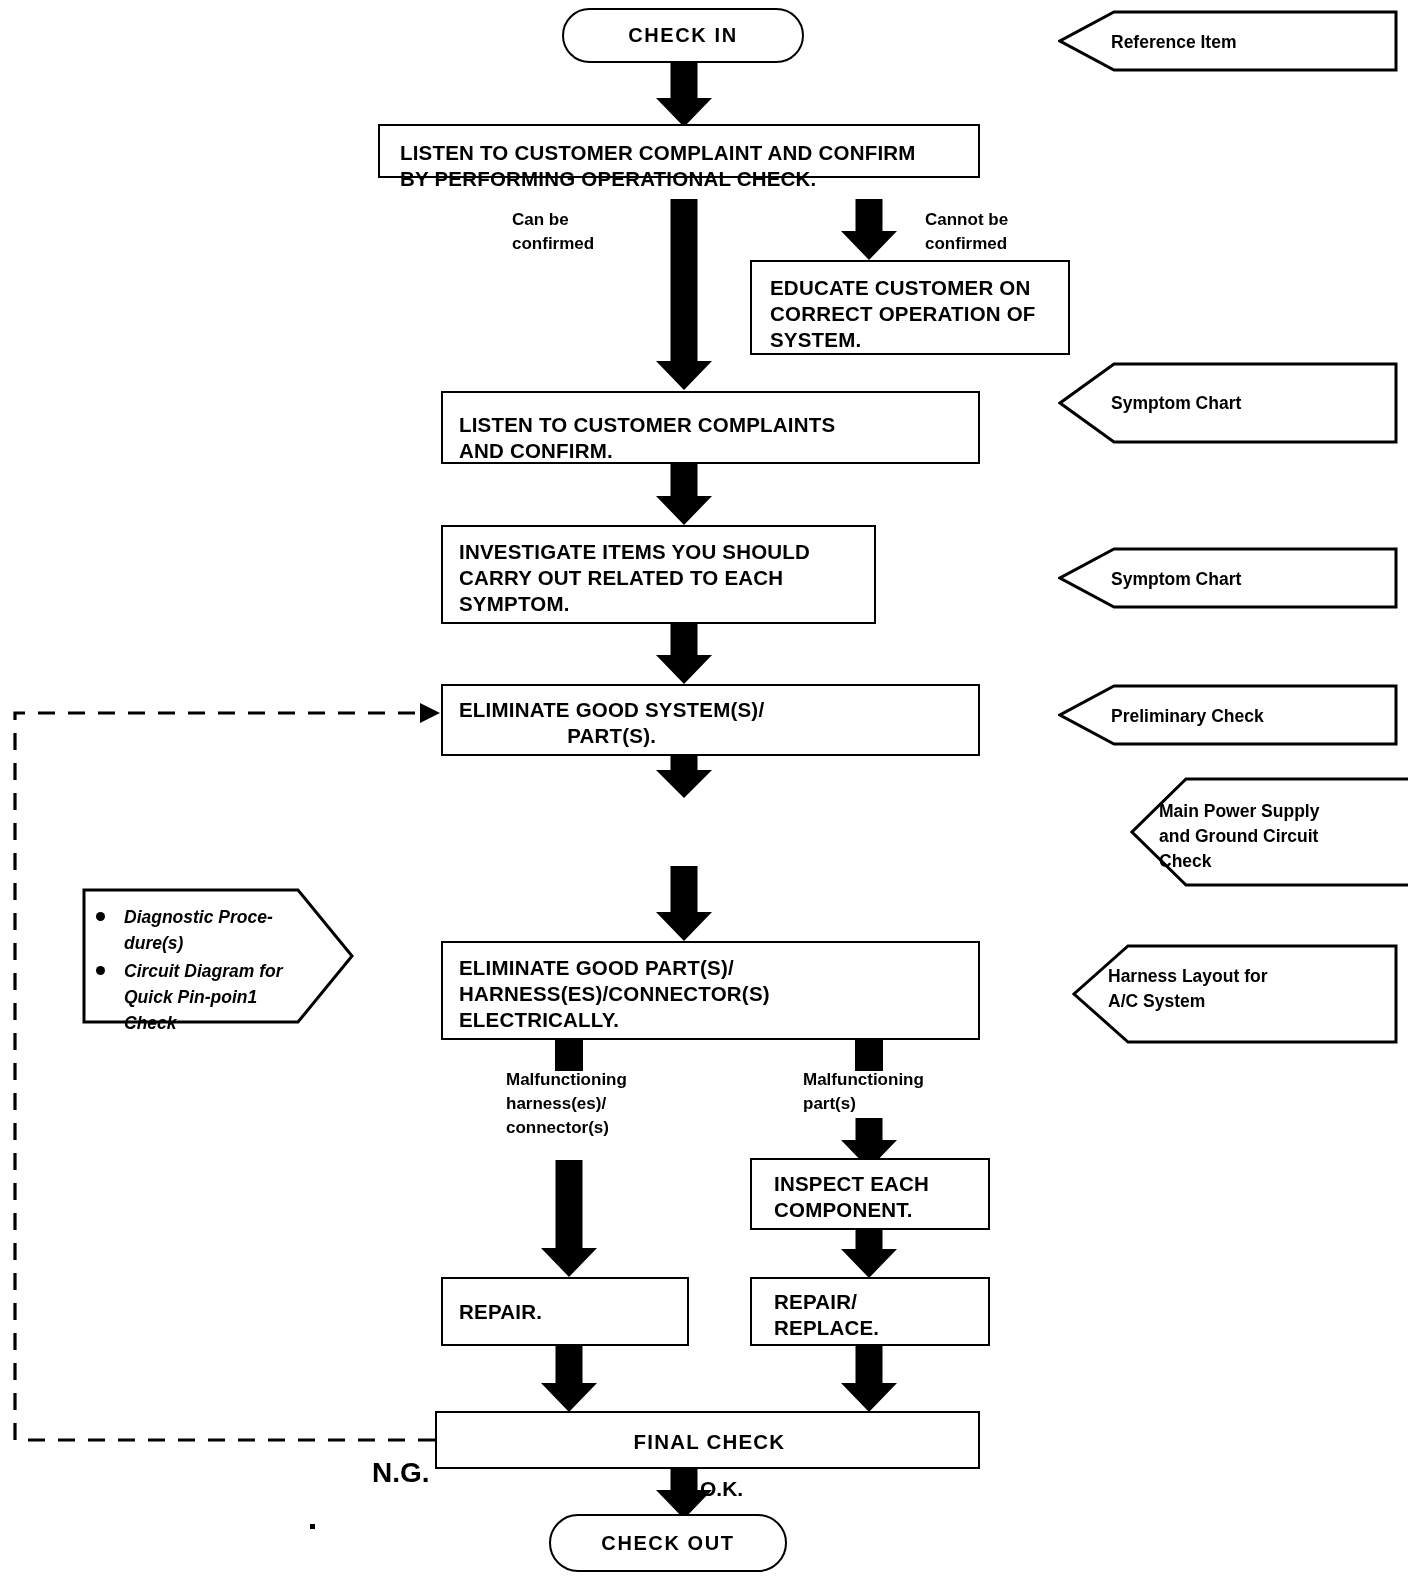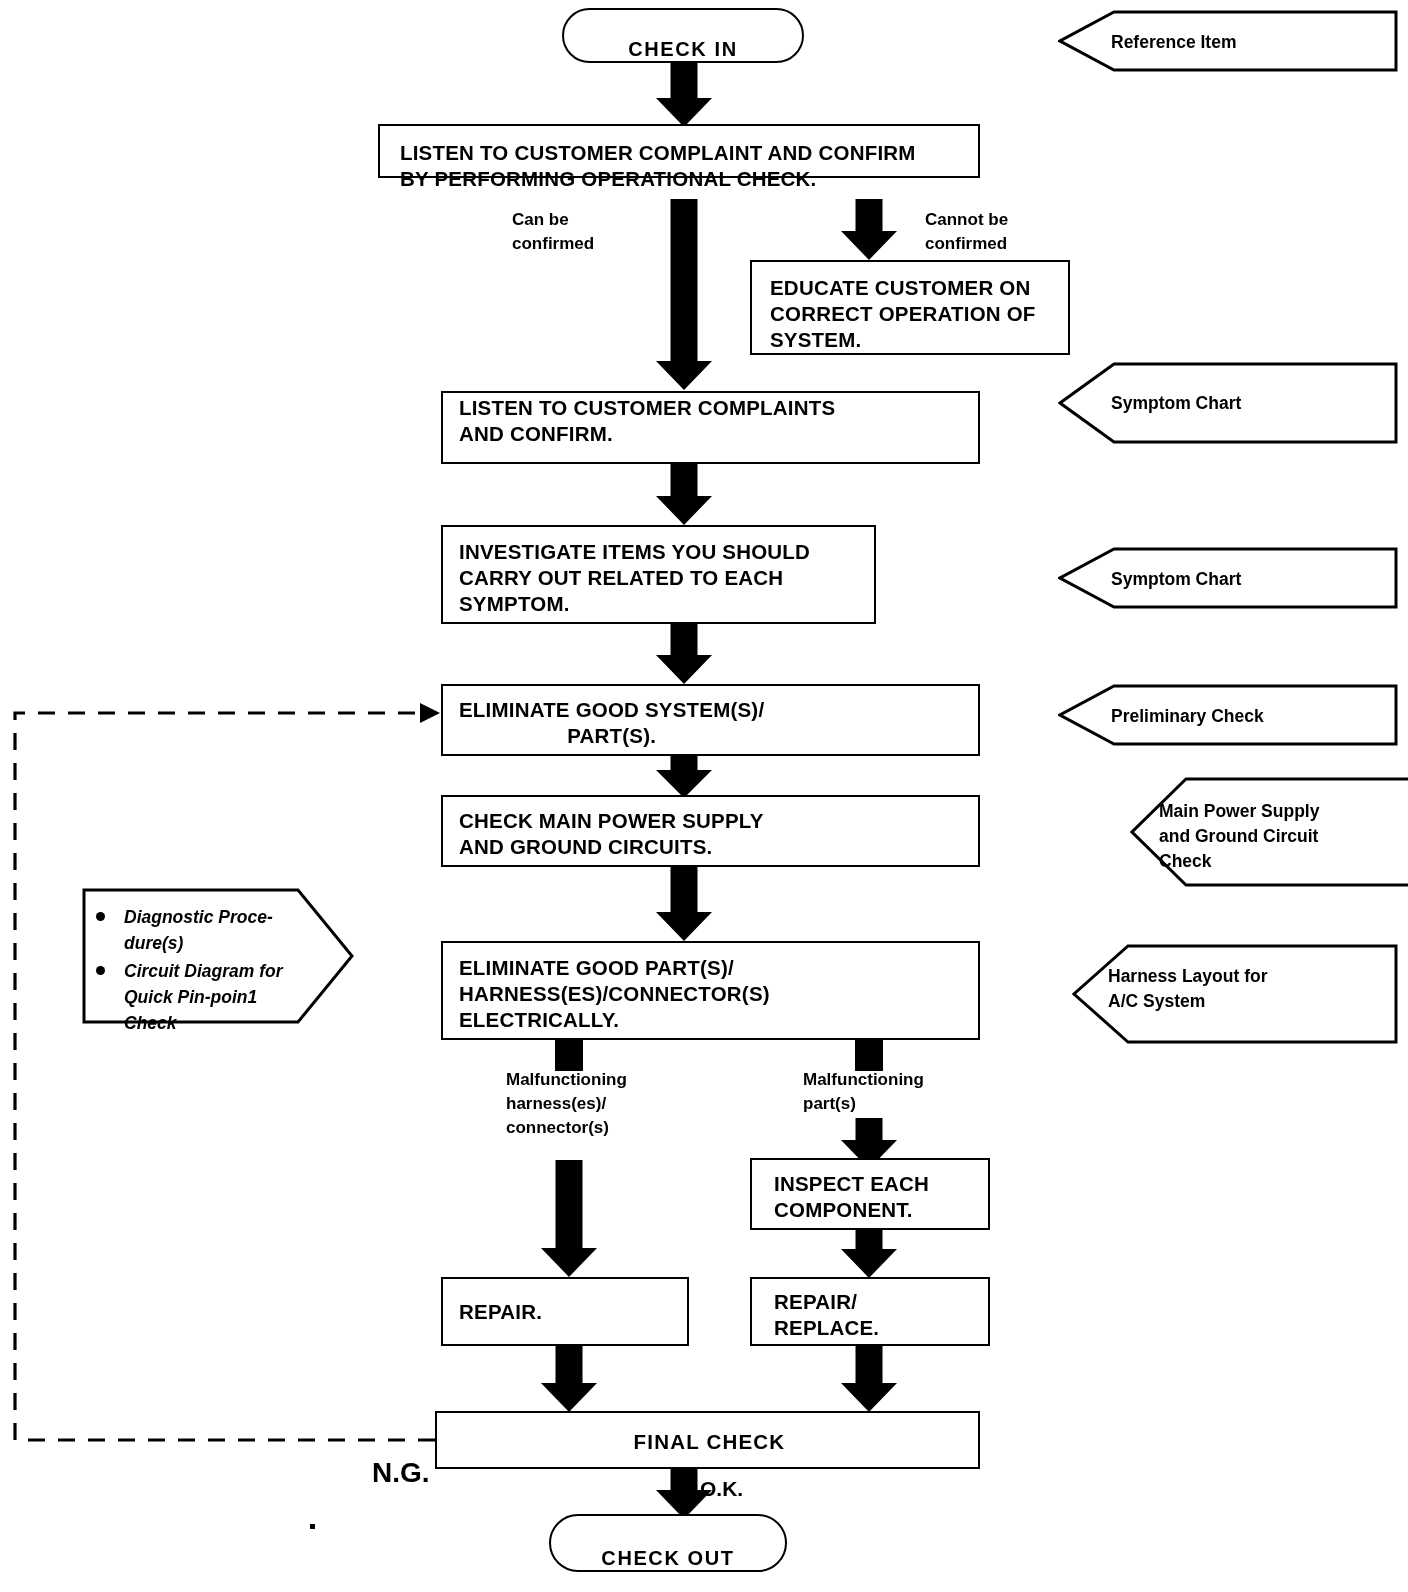--- a/index.html
+++ b/index.html
@@ -29,21 +29,21 @@
   
   .proc .txt{
     font-size:20.5px;
     line-height:26px;
     font-weight:bold;
   }
   
   .term{
     border-radius:60px;
     display:flex;
-    align-items:flex-end;
+    align-items:center;
     justify-content:center;
   }
   .term .txt{
     position:static;
     font-size:20px;
     font-weight:bold;
     letter-spacing:1.6px;
   }
   
   .refbox{
@@ -135,21 +135,21 @@
     </svg>
   </div>
 
   <div class="node proc" style="left:750px;top:260px;width:320px;height:95px;">
     <span class="txt" style="left:18px;top:13px;">EDUCATE CUSTOMER ON
 CORRECT OPERATION OF
 SYSTEM.</span>
   </div>
 
   <div class="node proc" style="left:441px;top:391px;width:539px;height:73px;">
-    <span class="txt" style="left:16px;top:2px;">LISTEN TO CUSTOMER COMPLAINTS
+    <span class="txt" style="left:16px;top:19px;">LISTEN TO CUSTOMER COMPLAINTS
 AND CONFIRM.</span>
   </div>
 
   <div class="arrow" style="left:655px;top:463px;">
     <svg width="58" height="63" viewBox="0 0 58 63">
       <path d="M15.5,0 H42.5 V33 H57 L29,62 L1,33 H15.5 Z" fill="#000"></path>
     </svg>
   </div>
 
   <div class="node proc" style="left:441px;top:525px;width:435px;height:99px;">
@@ -168,24 +168,20 @@
     <span class="txt" style="left:16px;top:11px;text-align:center;">ELIMINATE GOOD SYSTEM(S)/
 PART(S).</span>
   </div>
 
   <div class="arrow" style="left:655px;top:755px;">
     <svg width="58" height="44" viewBox="0 0 58 44">
       <path d="M15.5,0 H42.5 V15 H57 L29,43 L1,15 H15.5 Z" fill="#000"></path>
     </svg>
   </div>
 
-  <div class="node proc" style="left:441px;top:795px;width:539px;height:72px;">
-    <span class="txt" style="left:16px;top:11px;">CHECK MAIN POWER SUPPLY
-AND GROUND CIRCUITS.</span>
-  </div>
 
   <div class="arrow" style="left:655px;top:866px;">
     <svg width="58" height="76" viewBox="0 0 58 76">
       <path d="M15.5,0 H42.5 V46 H57 L29,75 L1,46 H15.5 Z" fill="#000"></path>
     </svg>
   </div>
 
   <div class="node proc" style="left:441px;top:941px;width:539px;height:99px;">
     <span class="txt" style="left:16px;top:12px;">ELIMINATE GOOD PART(S)/
 HARNESS(ES)/CONNECTOR(S)

